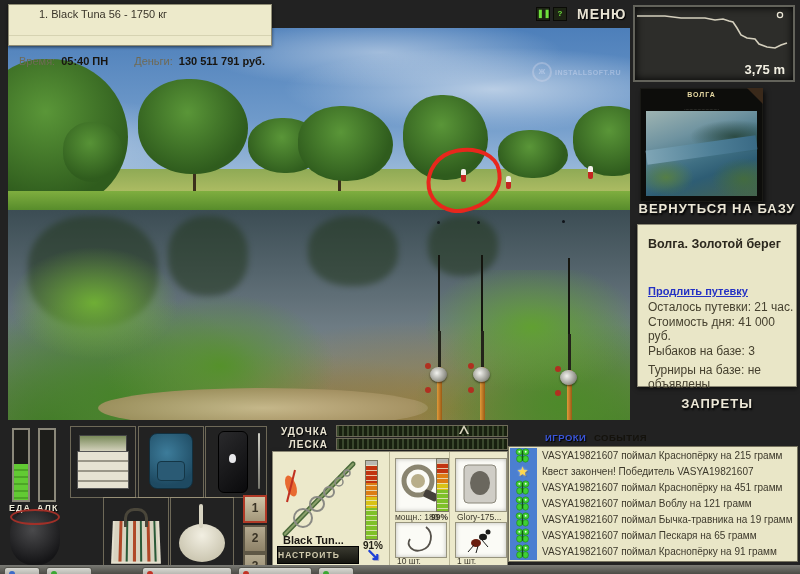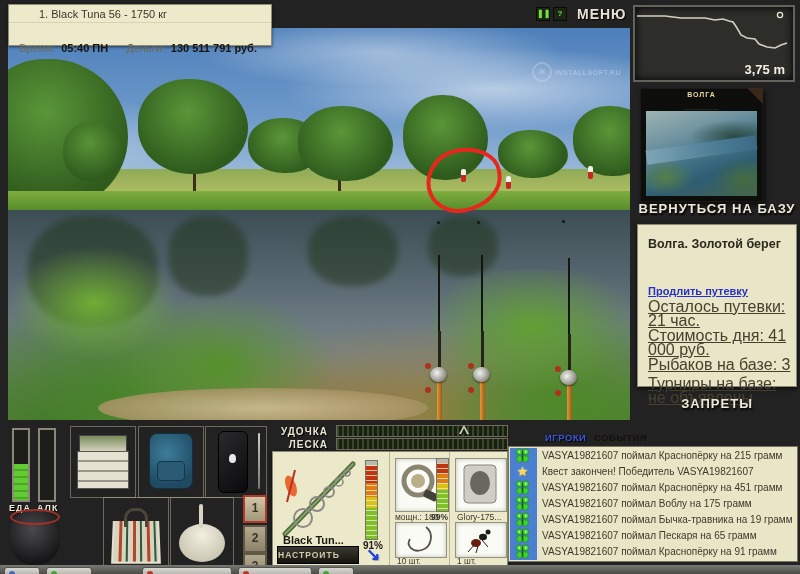--- a/index.html
+++ b/index.html
@@ -6,21 +6,21 @@
   #app{position:relative;width:800px;height:574px;overflow:hidden;
        font-family:"Liberation Sans",sans-serif;
        background:
          repeating-linear-gradient(90deg, rgba(0,0,0,.28) 0 2px, rgba(0,0,0,0) 2px 96px),
          repeating-linear-gradient(180deg,#53402a 0 2px,#463télé 0),
          repeating-linear-gradient(180deg,#4e3a24 0 3px,#43301f 3px 13px,#3a291a 13px 26px,#2f2113 26px 28px);}
   .abs{position:absolute;}
   
   .infobox{left:8px;top:4px;width:262px;height:40px;background:#edeacb;border:1px solid #8f8c74;
            box-shadow:0 1px 3px rgba(0,0,0,.6);font-size:11px;color:#3a352a;}
-  .infobox .row1{padding:3px 0 2px 30px;font-size:11px;border-bottom:1px solid #d6d3b2;}
+  .infobox .row1{padding:3px 0 15px 30px;font-size:11px;border-bottom:1px solid #d6d3b2;}
   .infobox .row2{padding:3px 0 0 10px;display:flex;gap:6px;align-items:baseline;}
   .lab{color:#6f6a55;}
   .val{font-weight:bold;color:#181510;margin-top:16px;}
   
   .mini-btn{width:12px;height:12px;background:#1d2414;border:1px solid #0a0a06;color:#6fe23c;
             font-size:8px;line-height:11px;text-align:center;font-weight:bold;cursor:pointer;}
   .menu-label{left:577px;top:6px;font-size:14px;font-weight:bold;color:#e7e2d2;letter-spacing:1px;
               text-shadow:1px 1px 1px #000;cursor:pointer;}
   
   .depth{left:633px;top:5px;width:158px;height:73px;background:#2d2d2a;border:2px solid #63635b;
@@ -43,21 +43,21 @@
   .fold{position:absolute;right:-1px;top:-1px;width:0;height:0;
         border-top:16px solid #3a291a;border-left:16px solid transparent;}
   .bigbtn{width:160px;text-align:center;font-size:13px;font-weight:bold;color:#ece7d6;
           letter-spacing:1px;text-shadow:1px 2px 2px #000;cursor:pointer;}
   
   .sidepanel{left:637px;top:224px;width:158px;height:161px;background:#e9e6c7;border:1px solid #8a8774;
              box-shadow:0 2px 4px rgba(0,0,0,.6);padding:0;}
   .sidepanel .ptitle{font-size:12.5px;font-weight:bold;color:#2c281e;padding:12px 0 0 10px;}
   .sidepanel .plink{display:inline-block;margin:34px 0 2px 10px;font-size:11px;font-weight:bold;
                     color:#2431c4;text-decoration:underline;cursor:pointer;}
-  .sidepanel .pstat{font-size:16px;color:#46412f;padding:1px 0 0 10px;line-height:14px;text-decoration:underline;}
+  .sidepanel .pstat{font-size:12px;color:#46412f;padding:1px 0 0 10px;line-height:14px;}
   .sidepanel .pstat:last-child{margin-top:4px;}
   
   .scene{left:8px;top:28px;width:622px;height:392px;overflow:hidden;background:#7d94a8;cursor:pointer;}
   .sky{position:absolute;left:0;top:0;width:100%;height:52%;
     background:
       radial-gradient(300px 60px at 78% 30%,rgba(255,255,255,.55),rgba(255,255,255,0) 70%),
       radial-gradient(260px 50px at 60% 12%,rgba(255,255,255,.45),rgba(255,255,255,0) 70%),
       radial-gradient(200px 60px at 10% 55%,rgba(255,255,255,.3),rgba(255,255,255,0) 70%),
       linear-gradient(180deg,#4d7fba 0%,#6f9aca 45%,#a9c4de 80%,#cddcea 100%);}
   .farfield{position:absolute;left:0;top:36%;width:100%;height:8%;
@@ -239,21 +239,21 @@
       <span class="wm-circ">ж</span>
       <span class="wm-text">INSTALLSOFT.RU</span>
     </div>
   </div>
 
   <div class="abs infobox">
     <div class="row1">1. Black Tuna 56 - 1750 кг</div>
     <div class="row2">
       <span class="lab">Время:</span>
       <span class="val">05:40 ПН</span>
-      <span class="lab" style="margin-left:12px">Деньги:</span>
+      <span class="lab" style="margin-left:20px">Деньги:</span>
       <span class="val">130 511 791 руб.</span>
     </div>
   </div>
 
   <div class="abs mini-btn" style="left:536px;top:7px">❚❚</div>
   <div class="abs mini-btn" style="left:553px;top:7px">?</div>
   <div class="abs menu-label">МЕНЮ</div>
 
   <div class="abs depth">
     <svg width="154" height="66" viewBox="0 0 154 66">
@@ -452,21 +452,21 @@
                 <ellipse cx="11.4" cy="4.2" rx="3.5" ry="3.3"></ellipse>
                 <ellipse cx="4.8" cy="11.6" rx="3.1" ry="3.5"></ellipse>
                 <ellipse cx="11.2" cy="11.6" rx="3.1" ry="3.5"></ellipse>
               </g>
               <circle cx="4.6" cy="4" r="1" fill="#eafbe6"></circle>
               <circle cx="11.4" cy="4" r="1" fill="#eafbe6"></circle>
               <rect x="7.3" y="2.6" width="1.4" height="11" rx="0.7" fill="#135a0f"></rect>
             </svg>
 
           </span>
-          <span class="chattext">VASYA19821607 поймал Воблу на 175 грамм</span>
+          <span class="chattext">VASYA19821607 поймал Воблу на 121 грамм</span>
         </div>
 
         <div class="chatrow">
           <span class="chaticon icon-butterfly">
             <svg viewBox="0 0 16 16">
               <g fill="#3ecf34" stroke="#1c7a16" stroke-width="0.6">
                 <ellipse cx="4.6" cy="4.2" rx="3.5" ry="3.3"></ellipse>
                 <ellipse cx="11.4" cy="4.2" rx="3.5" ry="3.3"></ellipse>
                 <ellipse cx="4.8" cy="11.6" rx="3.1" ry="3.5"></ellipse>
                 <ellipse cx="11.2" cy="11.6" rx="3.1" ry="3.5"></ellipse>

